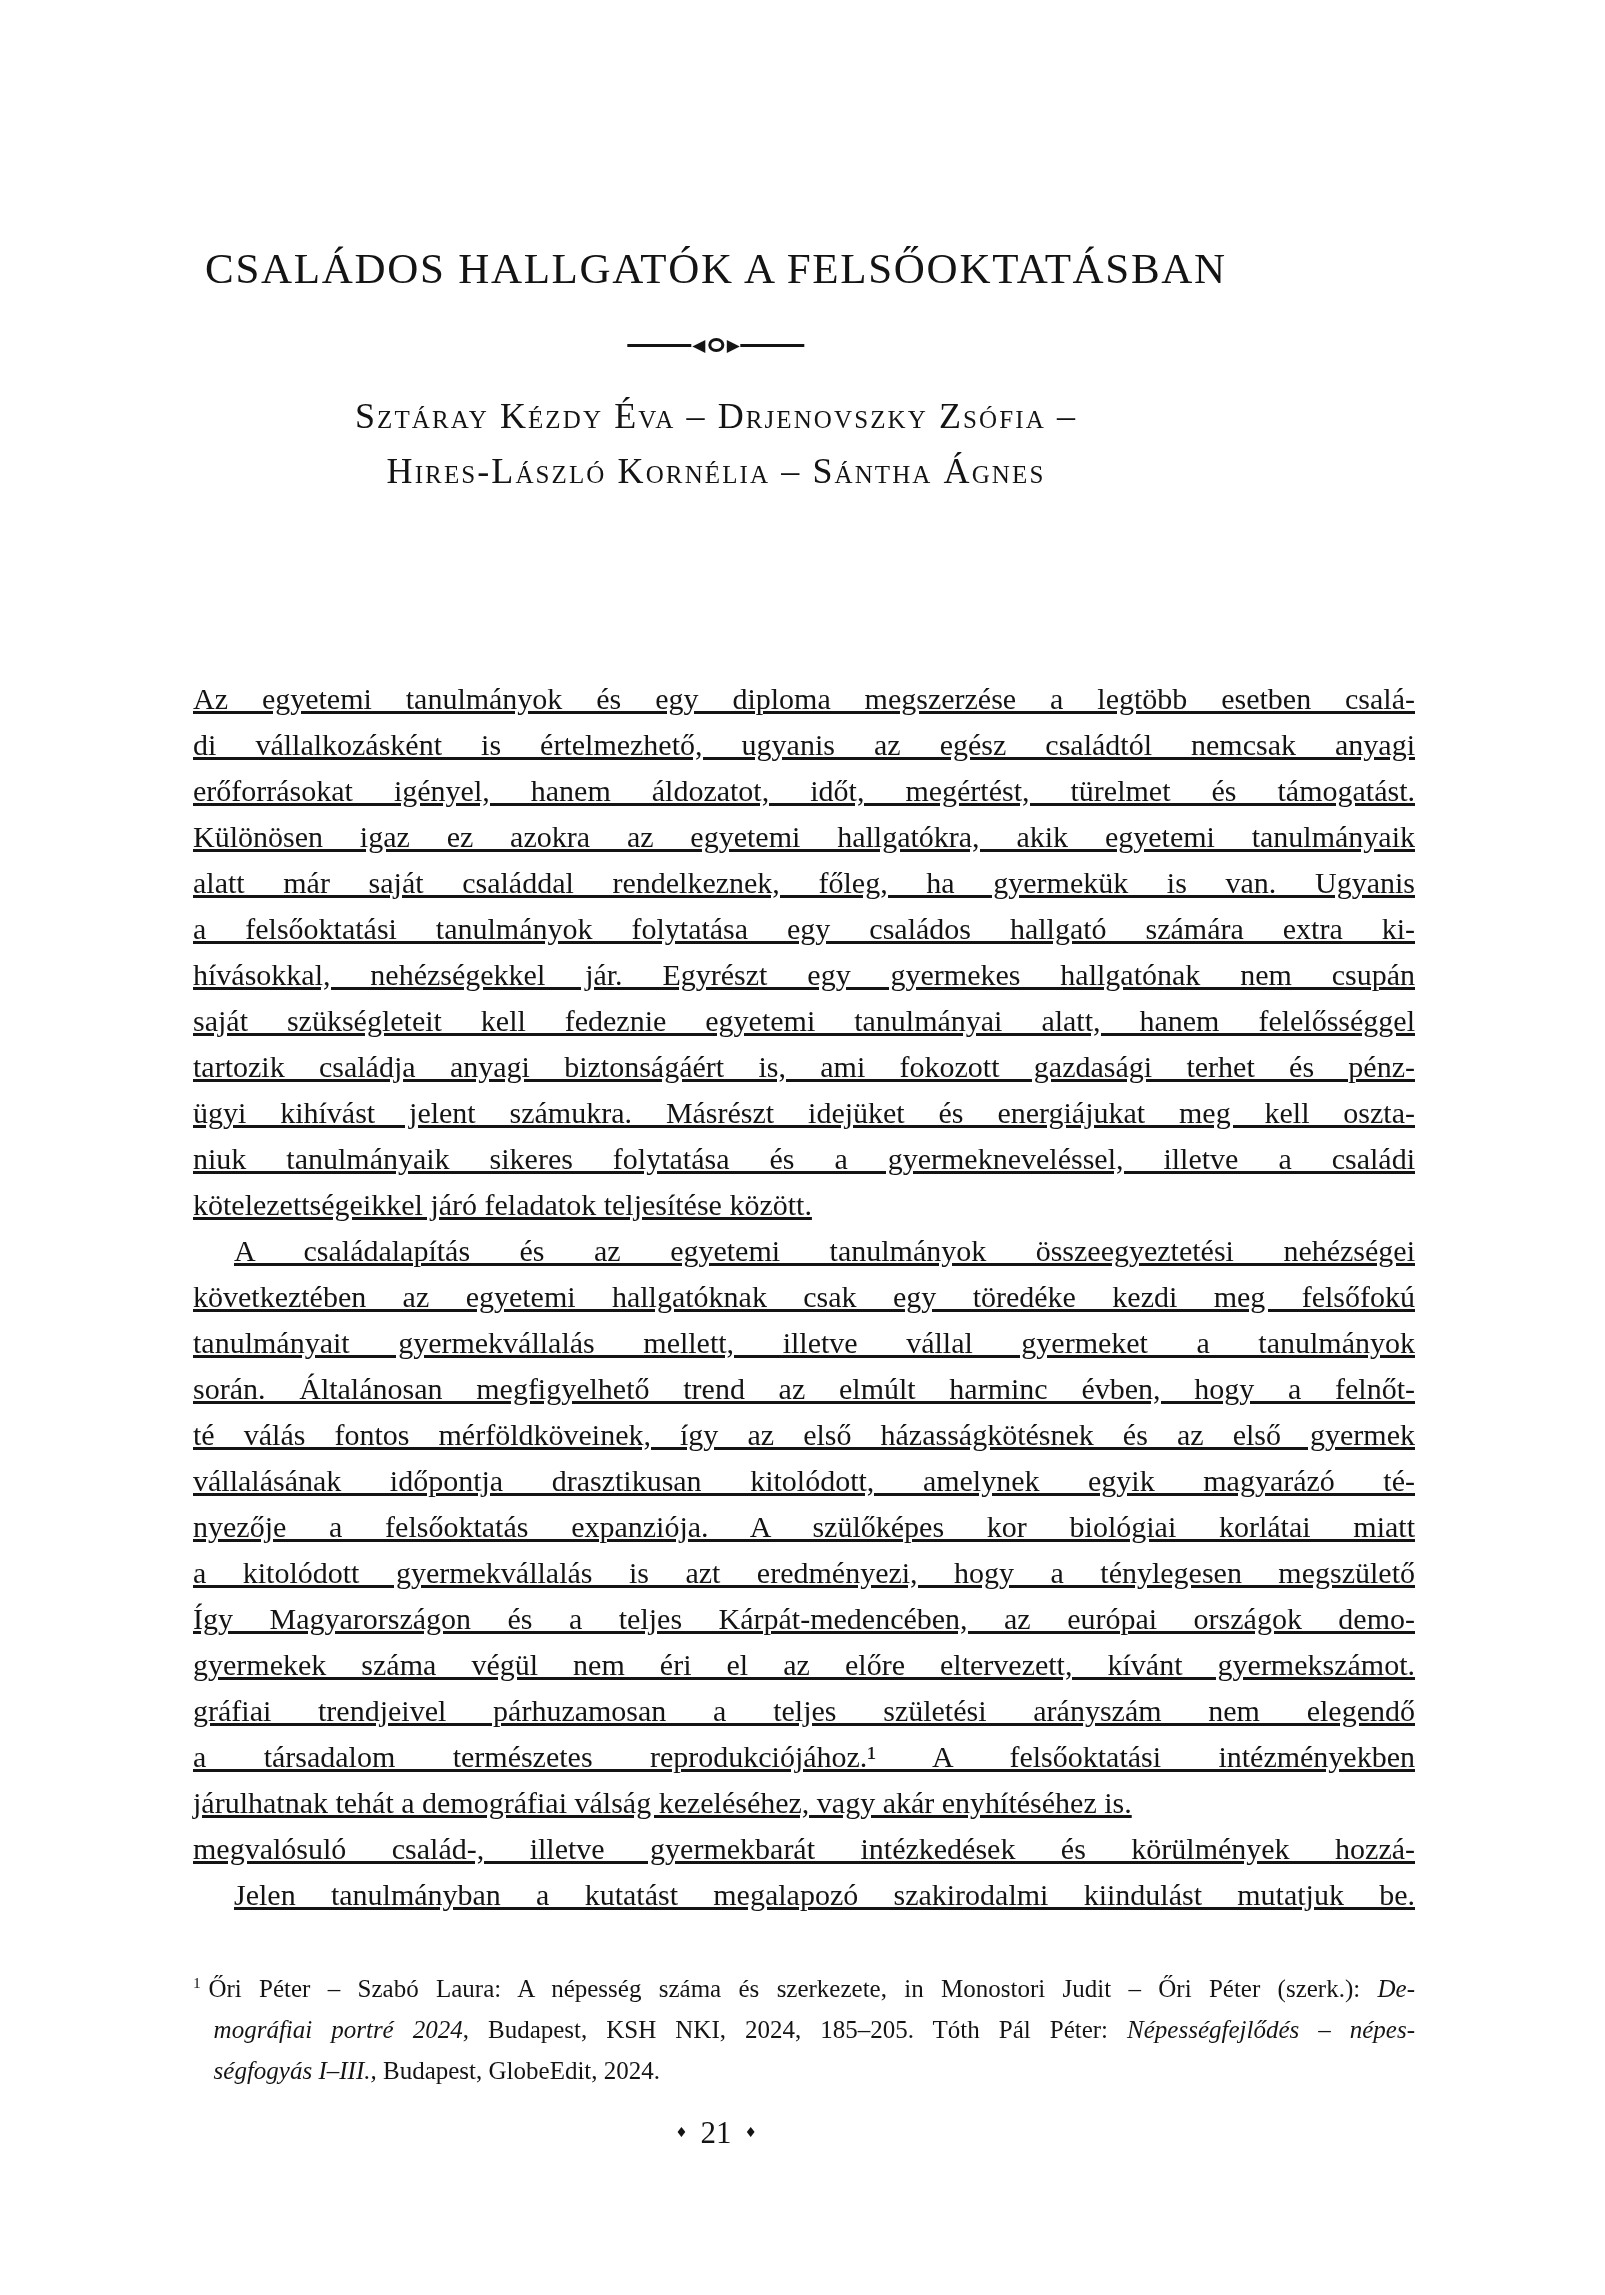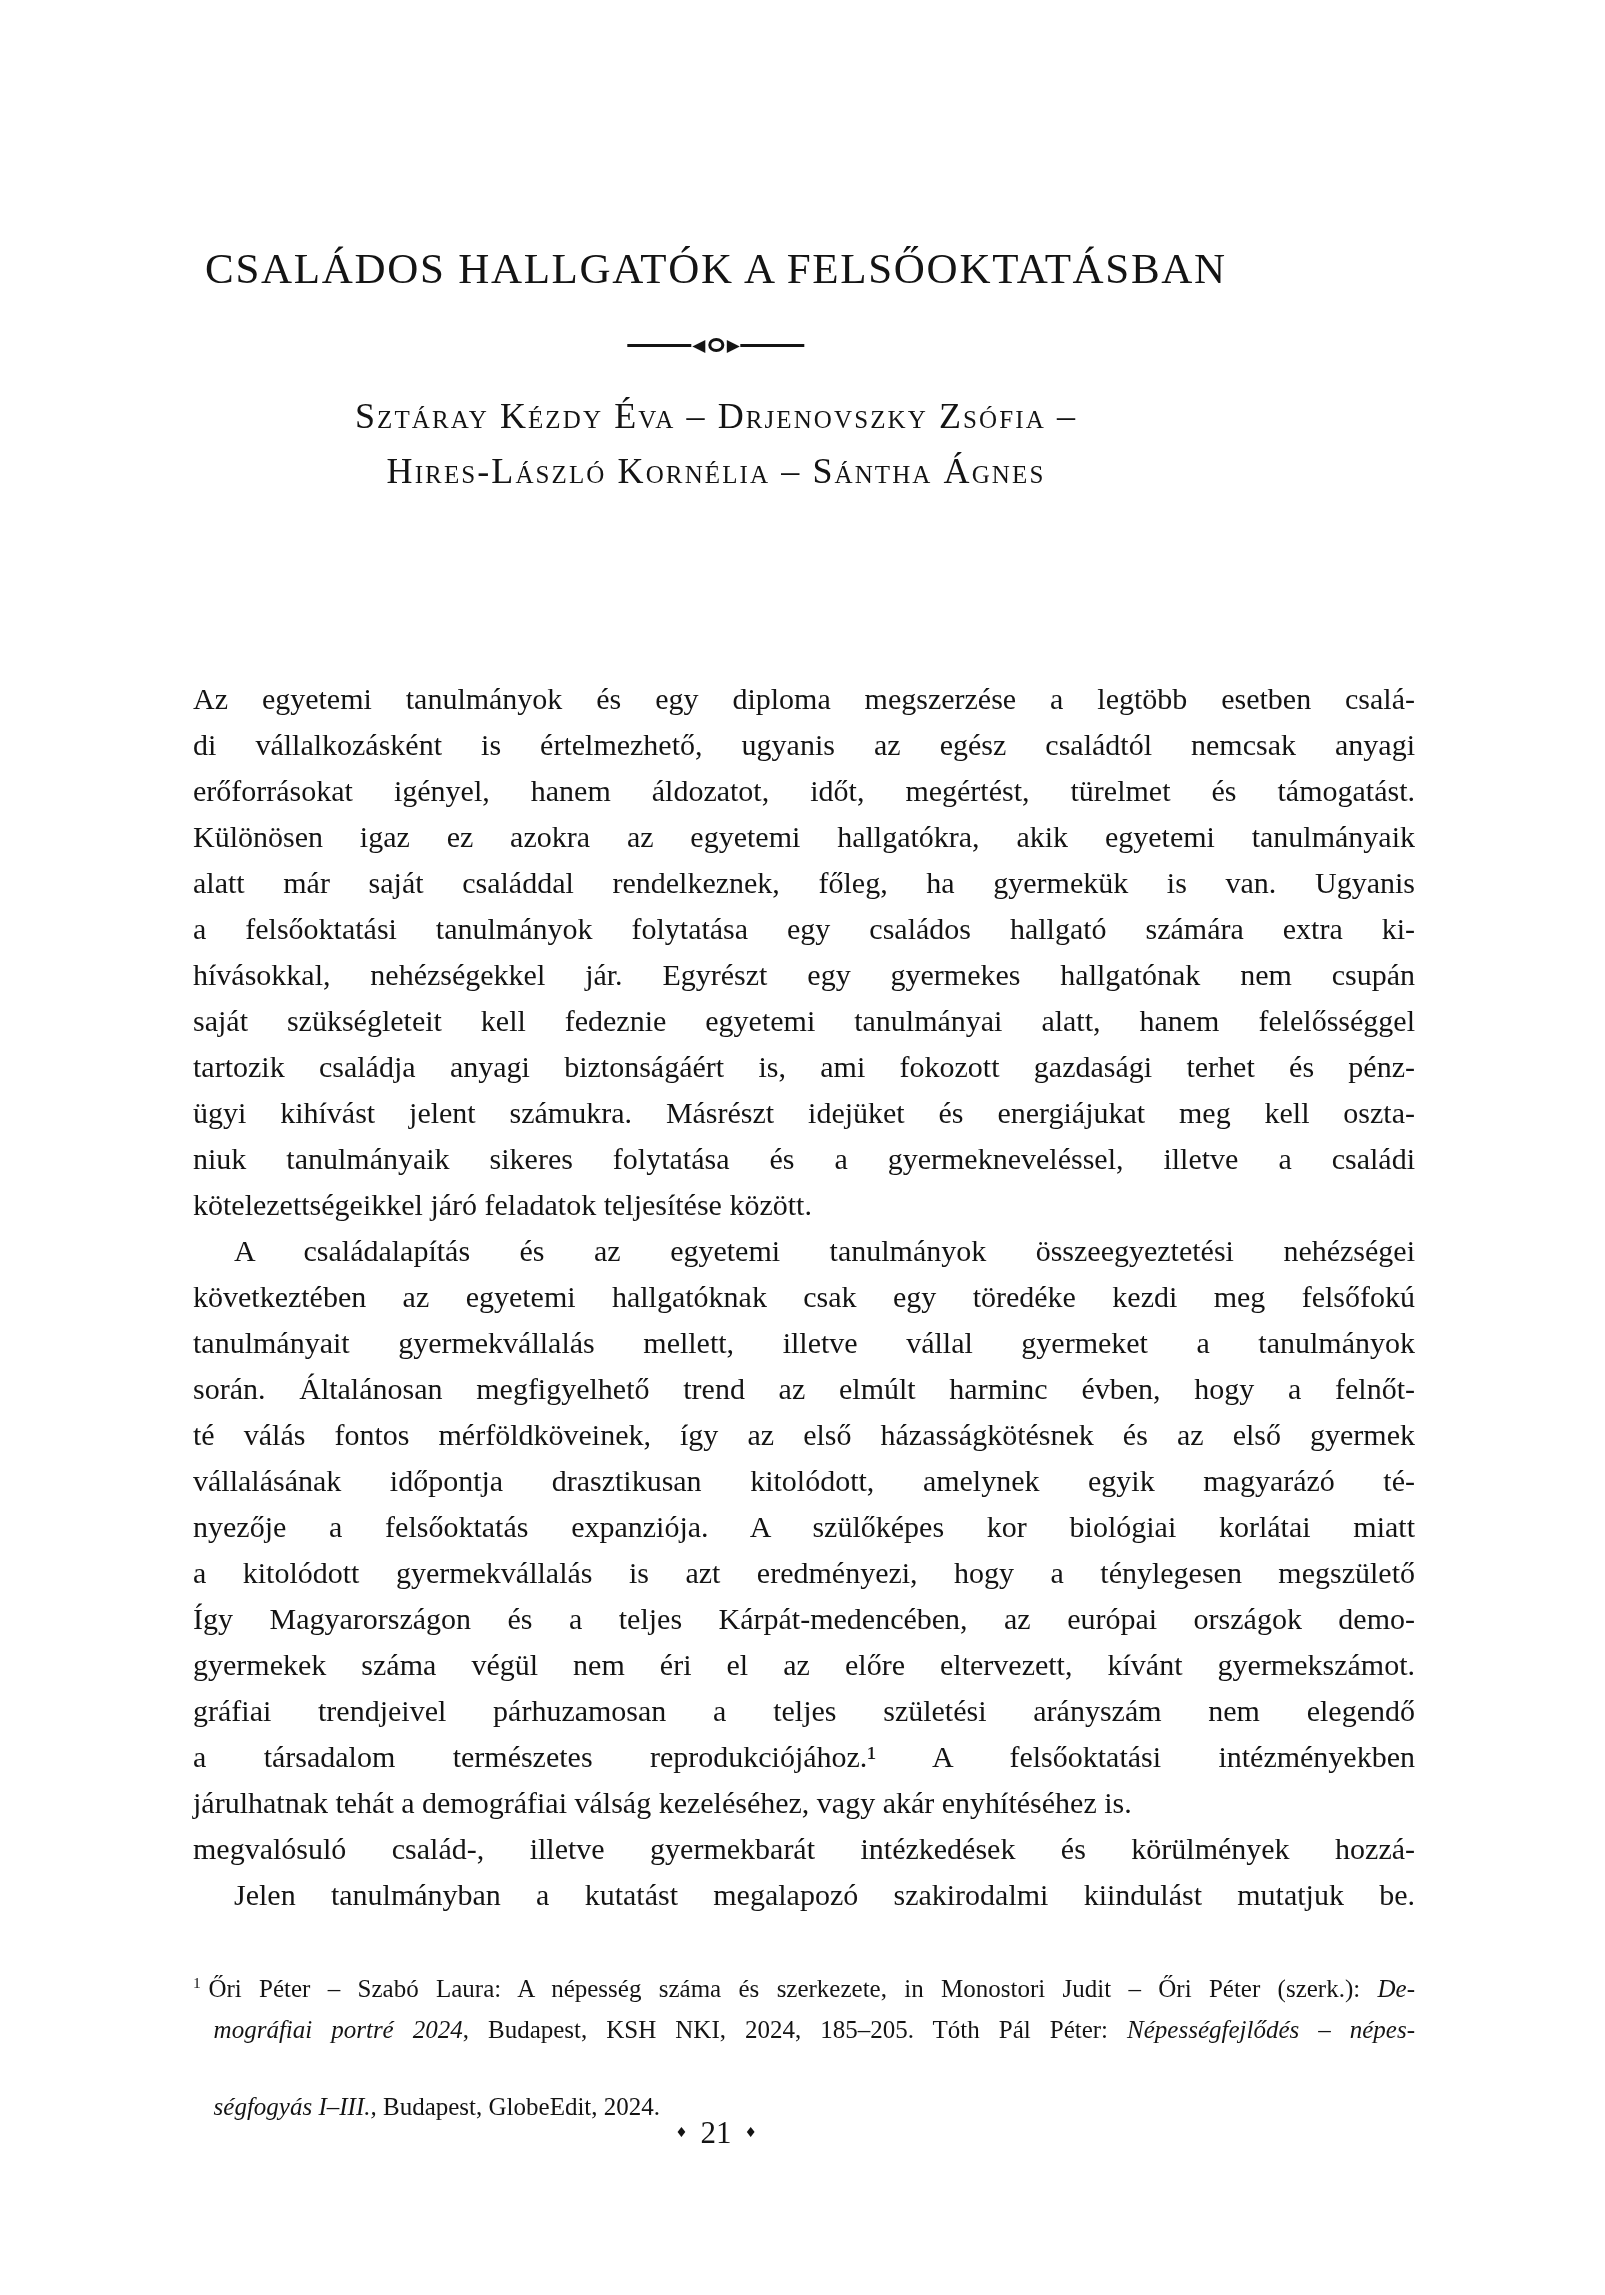--- a/index.html
+++ b/index.html
@@ -52,33 +52,33 @@
     letter-spacing: 2.1px;
     line-height: 55px;
   }
   .body-text {
     position: absolute;
     top: 676px; left: 193px;
     width: 1222px;
     font-size: 30px;
     line-height: 46px;
   }
-  .line { text-align: justify; text-align-last: justify; }
+  .line { text-align: justify; text-align-last: justify; text-decoration: underline; }
   .line.left { text-align: left; text-align-last: left; }
   .line.indent { padding-left: 41px; }
   .footnote {
     position: absolute;
     top: 1962px; left: 193px;
     width: 1222px;
     font-size: 25px;
     line-height: 41px;
   }
   .fn-line { text-align: justify; text-align-last: justify; padding-left: 20.6px; }
   .fn-line.fn-first { padding-left: 0; }
-  .fn-line.fn-last { text-align: center; text-align-last: left; margin-top: 36px; }
+  .fn-line.fn-last { text-align: center; text-align-last: left; }
   .fn-marker { font-size: 0.62em; vertical-align: super; margin-right: 7.7px; }
   .fn-italic { font-style: italic; }
   .pagenum {
     position: absolute;
     top: 2115px; left: 0; right: 0;
     text-align: center;
     font-size: 31px;
   }
   .pn-diamond {
     font-family: "DejaVu Sans", sans-serif;

